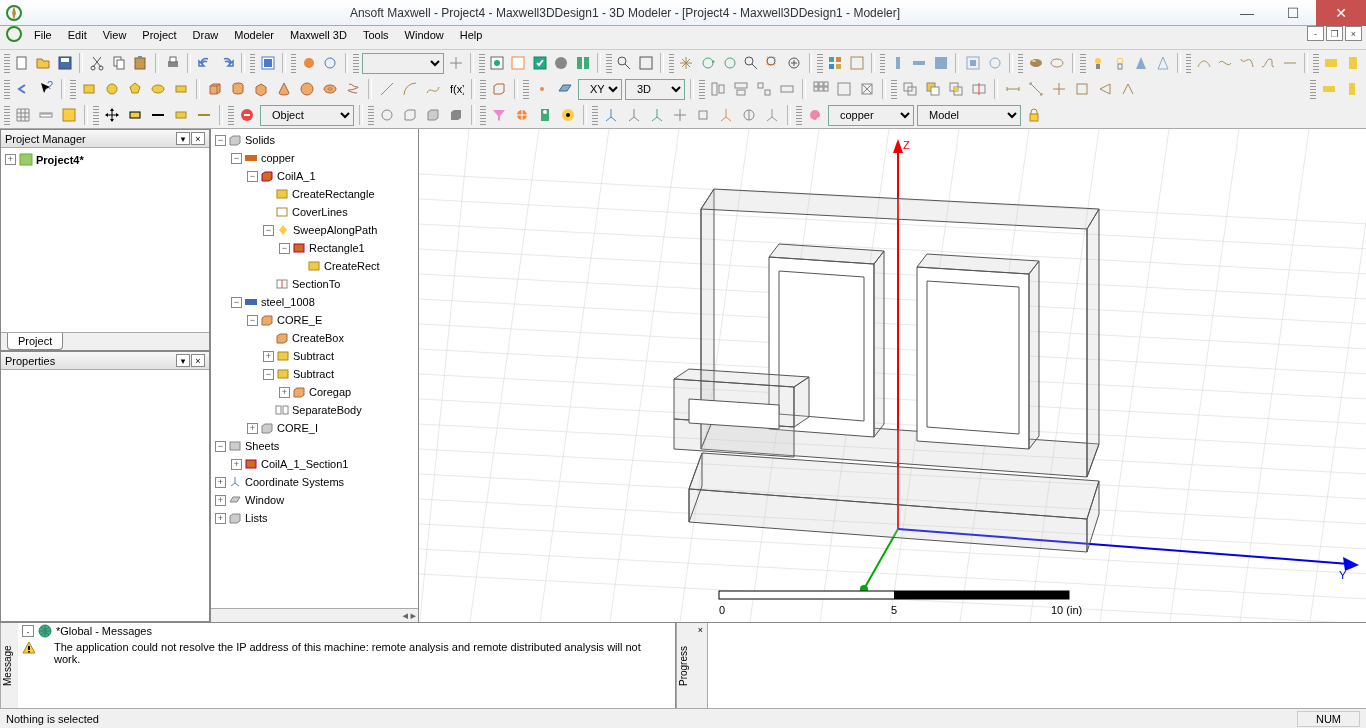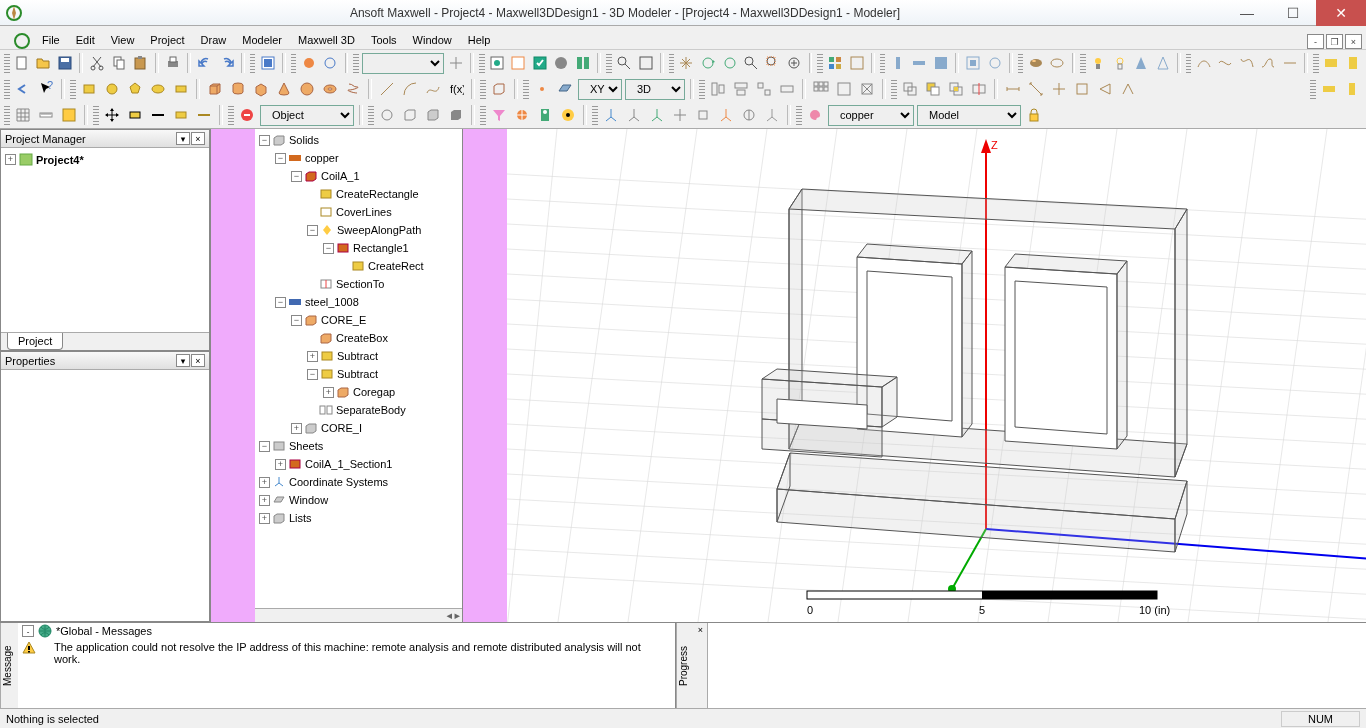--- a/index.html
+++ b/index.html
@@ -8,37 +8,37 @@
 
 .titlebar { height: 26px; background: linear-gradient(#fff, #eef3f8); display: flex; align-items: center; padding-left: 6px; border-bottom: 1px solid #aaa; }
 .titlebar .app-icon { width: 16px; height: 16px; color: #2a6b2a; margin-right: 4px; }
 .titlebar .title { flex: 1; text-align: center; color: #333; font-size: 12px; }
 .winctrl { display: flex; }
 .winctrl div { width: 46px; height: 26px; display: flex; align-items: center; justify-content: center; font-size: 14px; }
 .winctrl .close { background: #c8504e; color: #fff; width: 50px; }
 .winctrl .min, .winctrl .max { color: #555; }
 
 
-.menubar { height: 24px; background: #f0f0f0; display: flex; align-items: flex-end; padding: 0 10px; border-bottom: 1px solid #ccc; position: relative; }
+.menubar { height: 24px; background: #f0f0f0; display: flex; align-items: flex-start; padding: 0 2px; border-bottom: 1px solid #ccc; position: relative; }
 .menubar .micon { width: 16px; height: 16px; margin: 0 4px; color: #2a6b2a; }
 .menubar .mitem { padding: 3px 8px; color: #000; }
 .mdictrl { position: absolute; right: 4px; display: flex; gap: 2px; }
 .mdictrl div { width: 17px; height: 15px; border: 1px solid #888; background: #fff; display:flex;align-items:center;justify-content:center;font-size:9px;color:#444; }
 
 
 .toolbars { background: #f0f0f0; border-bottom: 1px solid #aaa; }
 .tbrow { height: 26px; display: flex; align-items: center; padding: 0 4px; gap: 3px; }
 .tbtn { width: 20px; height: 20px; display: flex; align-items: center; justify-content: center; border: 1px solid transparent; }
 .tsep { width: 4px; height: 20px; border-left: 1px solid #bbb; border-right: 1px solid #fff; margin: 0 2px; }
 .tgrip { width: 6px; height: 20px; background: repeating-linear-gradient(0deg, #999 0 1px, transparent 1px 3px); }
 select.tcombo { height: 21px; font-size: 11px; border: 1px solid #7a9; padding-left: 7px; }
 .ic { width: 16px; height: 16px; display:inline-block; }
 
 
-.main { flex: 1; display: flex; background: #f0abfc; min-height: 0; gap: 44px; }
+.main { flex: 1; display: flex; background: #22c55e; min-height: 0; }
 
 
 .leftcol { width: 211px; display: flex; flex-direction: column; border-right: 1px solid #888; }
 .panel { border: 1px solid #888; margin: 0; display: flex; flex-direction: column; }
 .panel-hdr { height: 18px; background: linear-gradient(#f8f8f8,#e0e0e0); display: flex; align-items: center; padding: 0 4px; font-size: 11px; border-bottom: 1px solid #aaa; }
 .panel-hdr .hbtns { margin-left: auto; display:flex; gap:1px; }
 .panel-hdr .hbtn { width:14px;height:13px;border:1px solid #888;background:#fff;display:flex;align-items:center;justify-content:center;font-size:9px; }
 .panel-body { flex: 1; background: #fff; overflow: auto; padding: 4px; }
 .pm { height: 222px; }
 .props { flex: 1; }
@@ -66,21 +66,21 @@
 .vtab { width:18px; background:#f0f0f0; border-right:1px solid #aaa; writing-mode:vertical-rl; transform:rotate(180deg); text-align:center; padding:4px 1px; font-size:10px; }
 .msgpanel { flex:1; display:flex; flex-direction:column; background:#fff; border-right:1px solid #888; }
 .msghdr { height:16px; padding:0 4px; display:flex;align-items:center;font-size:11px; gap:4px; }
 .msghdr .hbtn { width:12px;height:12px;border:1px solid #888;font-size:8px;display:flex;align-items:center;justify-content:center; }
 .msgbody { flex:1; padding:2px 8px 2px 36px; font-size:11px; position:relative; }
 .msgbody .warn { position:absolute; left:4px; top:2px; width:14px;height:14px; }
 .progpanel { width:672px; background:#fff; display:flex; }
 
 
 .statusbar { height:20px; background:#f0f0f0; border-top:1px solid #aaa; display:flex;align-items:center;padding:0 6px;font-size:11px; }
-.statusbar .sseg { margin-left:auto; border:1px solid #ccc; padding:1px 26px; }
+.statusbar .sseg { margin-left:auto; border:1px solid #ccc; padding:1px 18px; }
 
 </style>
 </head>
 <body>
 
 <div class="titlebar">
   <svg class="app-icon" viewBox="0 0 16 16">
       <circle cx="8" cy="8" r="7" fill="none" stroke="#2a8b2a" stroke-width="2"></circle>
       <path d="M8 1 L10 8 L8 15 L6 8 Z" fill="#b84"></path>
     </svg>

